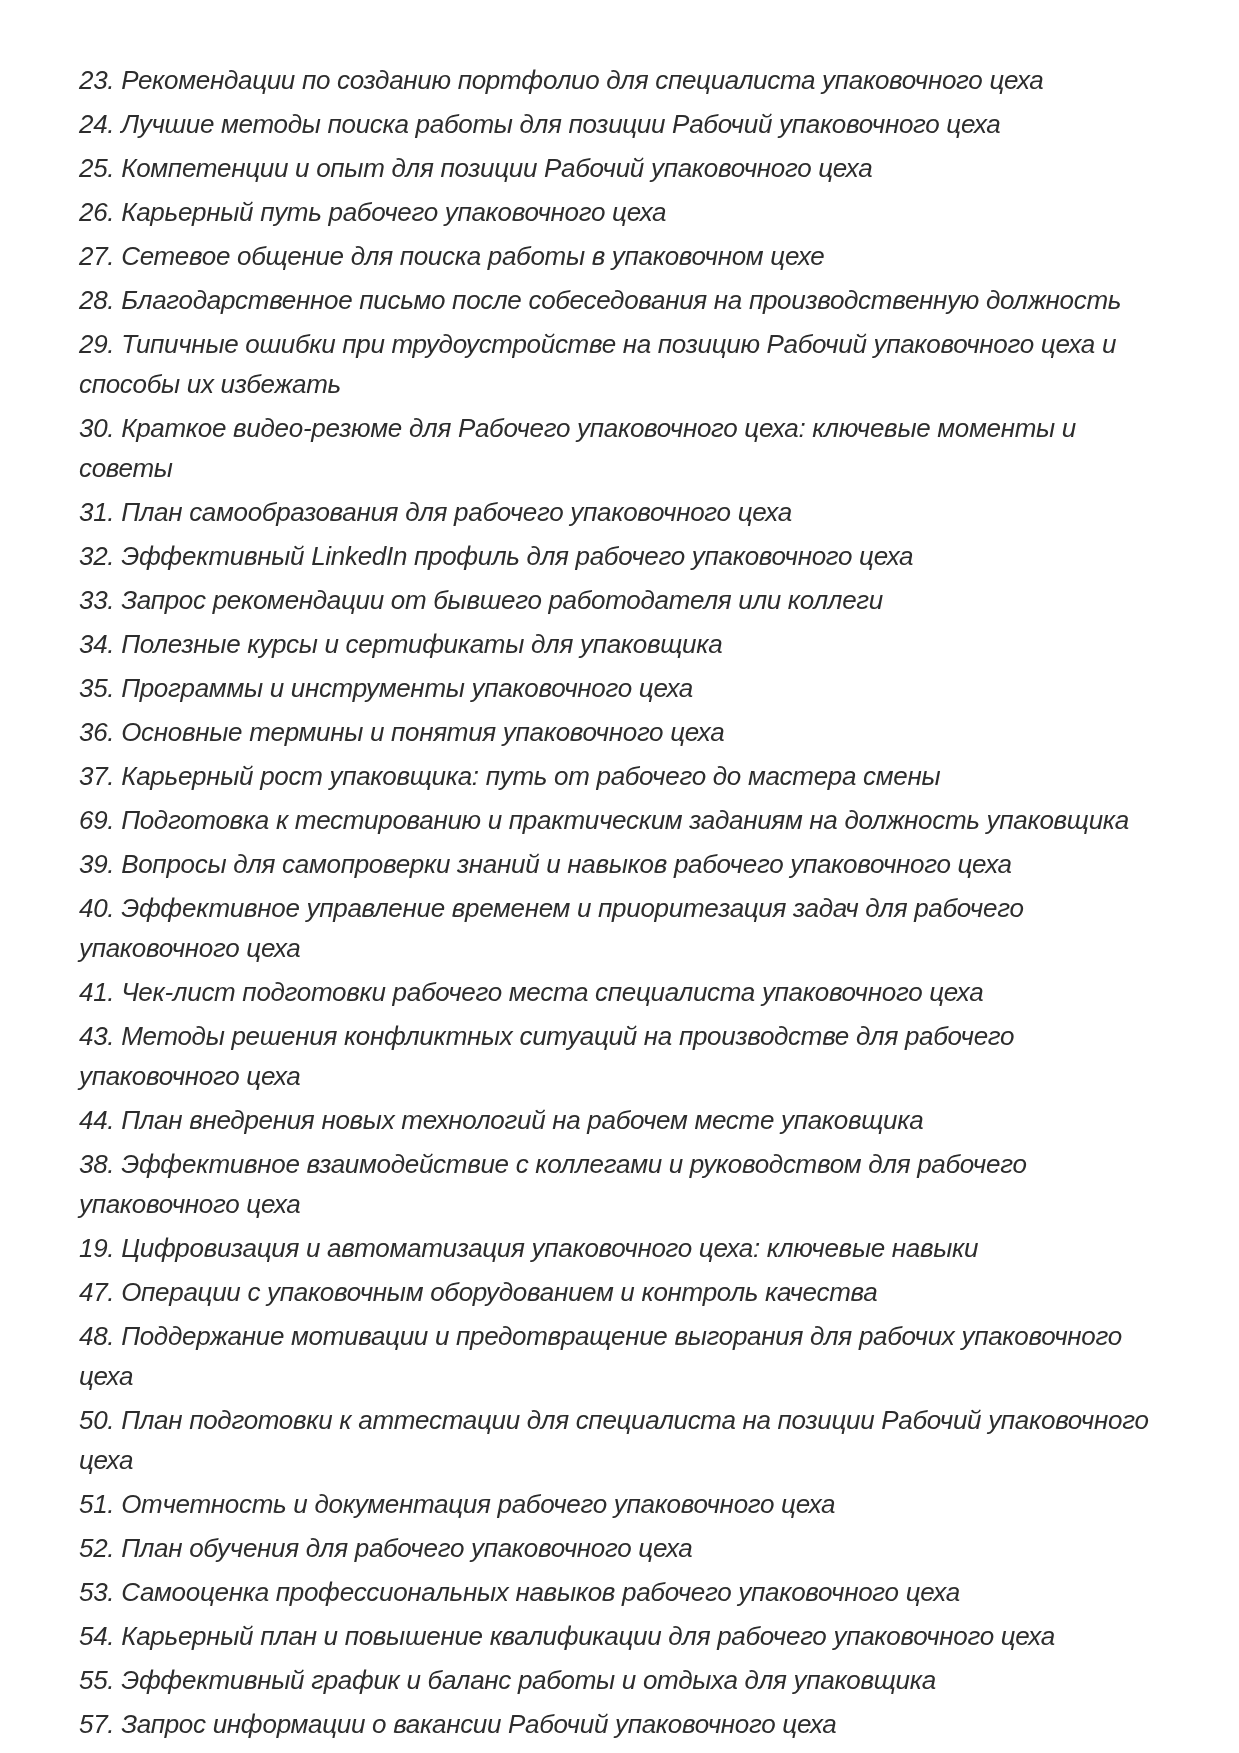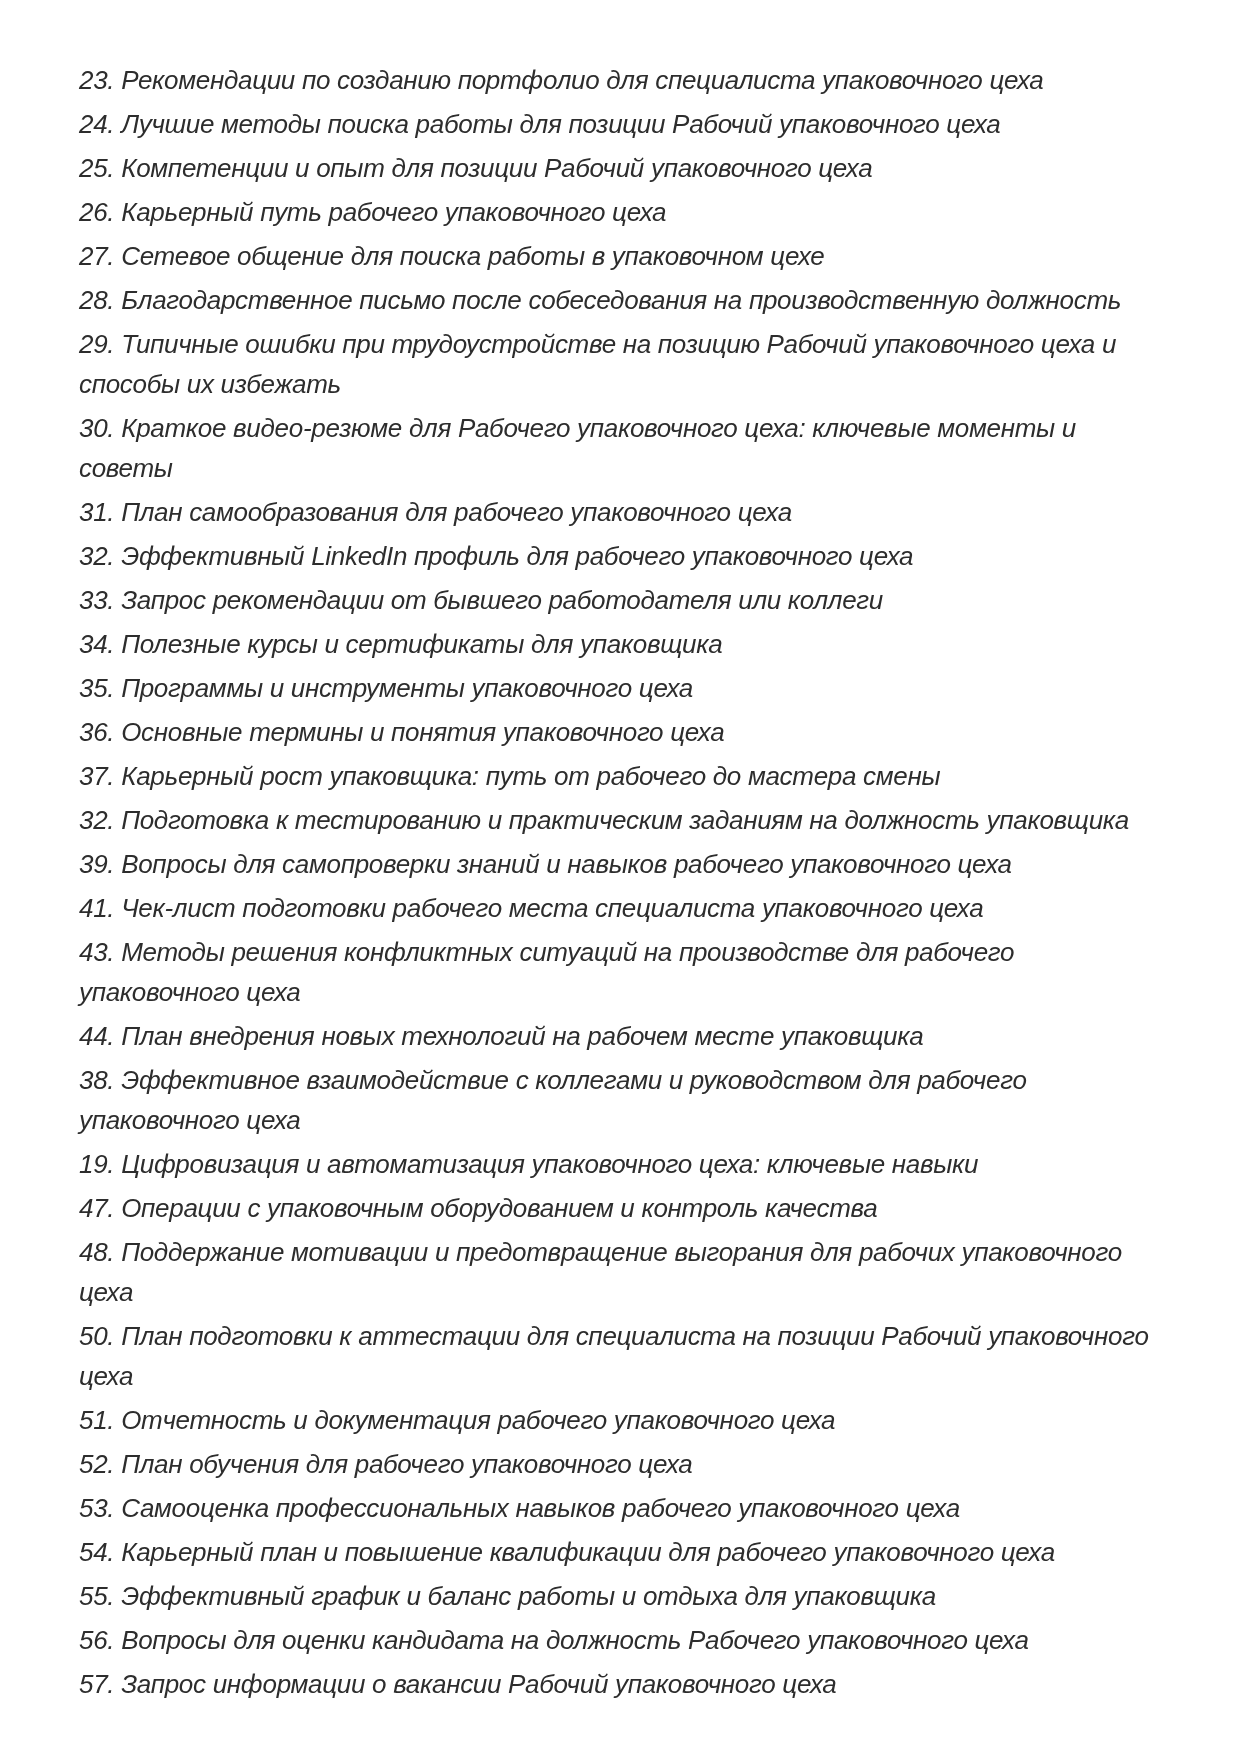--- a/index.html
+++ b/index.html
@@ -50,31 +50,31 @@
       <p class="item">28. Благодарственное письмо после собеседования на производственную должность</p>
       <p class="item">29. Типичные ошибки при трудоустройстве на позицию Рабочий упаковочного цеха и способы их избежать</p>
       <p class="item">30. Краткое видео-резюме для Рабочего упаковочного цеха: ключевые моменты и советы</p>
       <p class="item">31. План самообразования для рабочего упаковочного цеха</p>
       <p class="item">32. Эффективный LinkedIn профиль для рабочего упаковочного цеха</p>
       <p class="item">33. Запрос рекомендации от бывшего работодателя или коллеги</p>
       <p class="item">34. Полезные курсы и сертификаты для упаковщика</p>
       <p class="item">35. Программы и инструменты упаковочного цеха</p>
       <p class="item">36. Основные термины и понятия упаковочного цеха</p>
       <p class="item">37. Карьерный рост упаковщика: путь от рабочего до мастера смены</p>
-      <p class="item">32. Подготовка к тестированию и практическим заданиям на должность упаковщика</p>
+      <p class="item">69. Подготовка к тестированию и практическим заданиям на должность упаковщика</p>
       <p class="item">39. Вопросы для самопроверки знаний и навыков рабочего упаковочного цеха</p>
+      <p class="item">40. Эффективное управление временем и приоритезация задач для рабочего упаковочного цеха</p>
       <p class="item">41. Чек-лист подготовки рабочего места специалиста упаковочного цеха</p>
       <p class="item">43. Методы решения конфликтных ситуаций на производстве для рабочего упаковочного цеха</p>
       <p class="item">44. План внедрения новых технологий на рабочем месте упаковщика</p>
       <p class="item">38. Эффективное взаимодействие с коллегами и руководством для рабочего упаковочного цеха</p>
       <p class="item">19. Цифровизация и автоматизация упаковочного цеха: ключевые навыки</p>
       <p class="item">47. Операции с упаковочным оборудованием и контроль качества</p>
       <p class="item">48. Поддержание мотивации и предотвращение выгорания для рабочих упаковочного цеха</p>
       <p class="item">50. План подготовки к аттестации для специалиста на позиции Рабочий упаковочного цеха</p>
       <p class="item">51. Отчетность и документация рабочего упаковочного цеха</p>
       <p class="item">52. План обучения для рабочего упаковочного цеха</p>
       <p class="item">53. Самооценка профессиональных навыков рабочего упаковочного цеха</p>
       <p class="item">54. Карьерный план и повышение квалификации для рабочего упаковочного цеха</p>
       <p class="item">55. Эффективный график и баланс работы и отдыха для упаковщика</p>
-      <p class="item">56. Вопросы для оценки кандидата на должность Рабочего упаковочного цеха</p>
       <p class="item">57. Запрос информации о вакансии Рабочий упаковочного цеха</p>
     </section>
 </main>
 
 </body></html>

